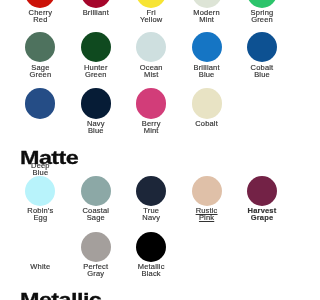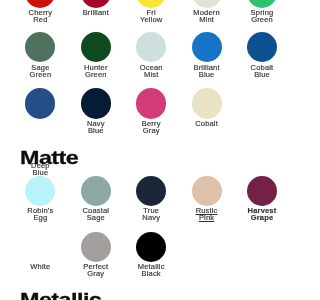--- a/index.html
+++ b/index.html
@@ -93,21 +93,21 @@
 Blue</div>
     </div>
     <div class="swatch" style="left: 95.8px; top: 88.4px;">
       <div class="dot" style="width: 30.2px; height: 30.2px; margin-left: -15.1px; top: 0px; background: rgb(6, 28, 54);"></div>
       <div class="swatch-label" style="top: 32.65px;">Navy
 Blue</div>
     </div>
     <div class="swatch" style="left: 151.2px; top: 88.4px;">
       <div class="dot" style="width: 30.2px; height: 30.2px; margin-left: -15.1px; top: 0px; background: rgb(210, 61, 121);"></div>
       <div class="swatch-label" style="top: 32.65px;">Berry
-Gray</div>
+Mint</div>
     </div>
     <div class="swatch" style="left: 206.6px; top: 88.4px;">
       <div class="dot" style="width: 30.2px; height: 30.2px; margin-left: -15.1px; top: 0px; background: rgb(232, 227, 196);"></div>
       <div class="swatch-label" style="top: 32.65px;">Cobalt</div>
     </div>
     <div class="section-heading" style="top: 148px;">Matte</div>
     <div class="swatch" style="left: 40.4px; top: 175.5px;">
       <div class="dot" style="width: 30.2px; height: 30.2px; margin-left: -15.1px; top: 0px; background: rgb(184, 243, 251);"></div>
       <div class="swatch-label" style="top: 32.65px;">Robin's
 Egg</div>

